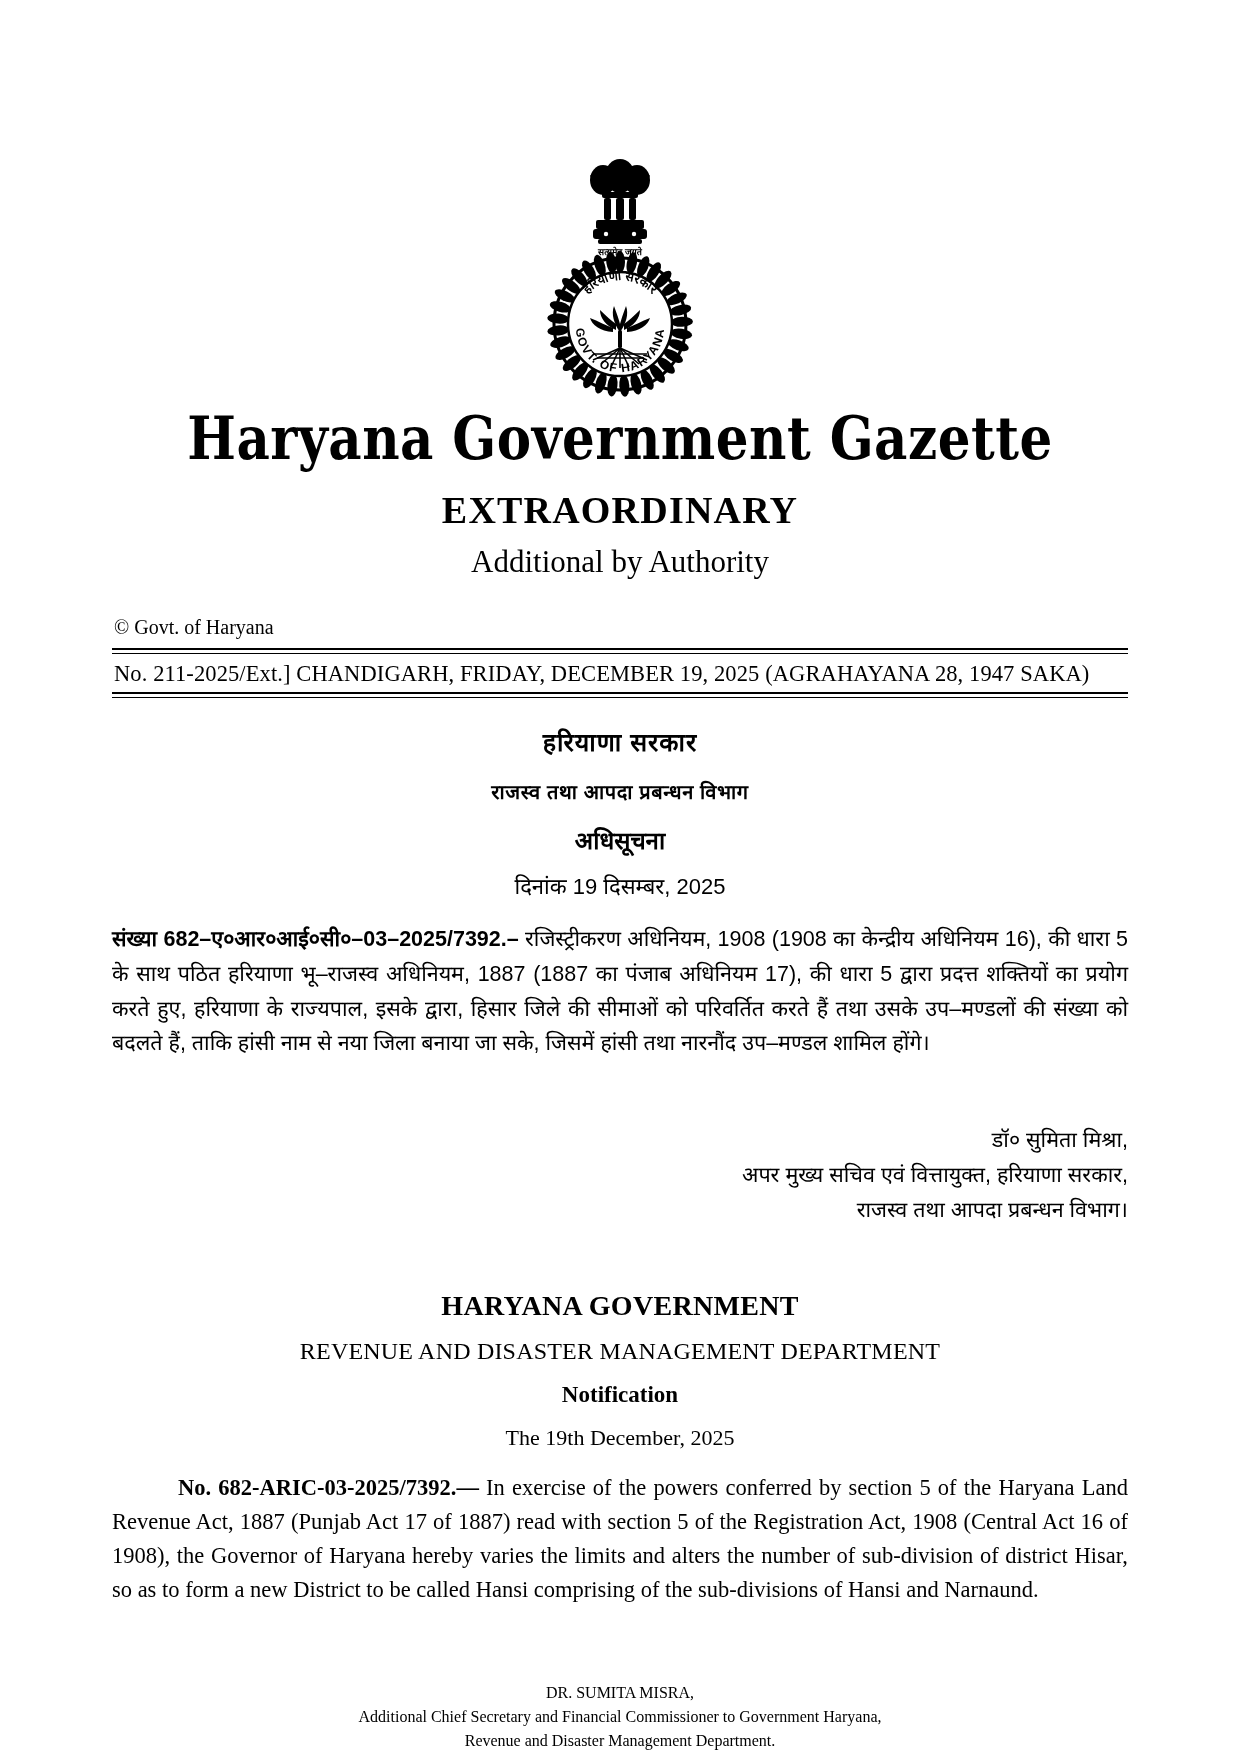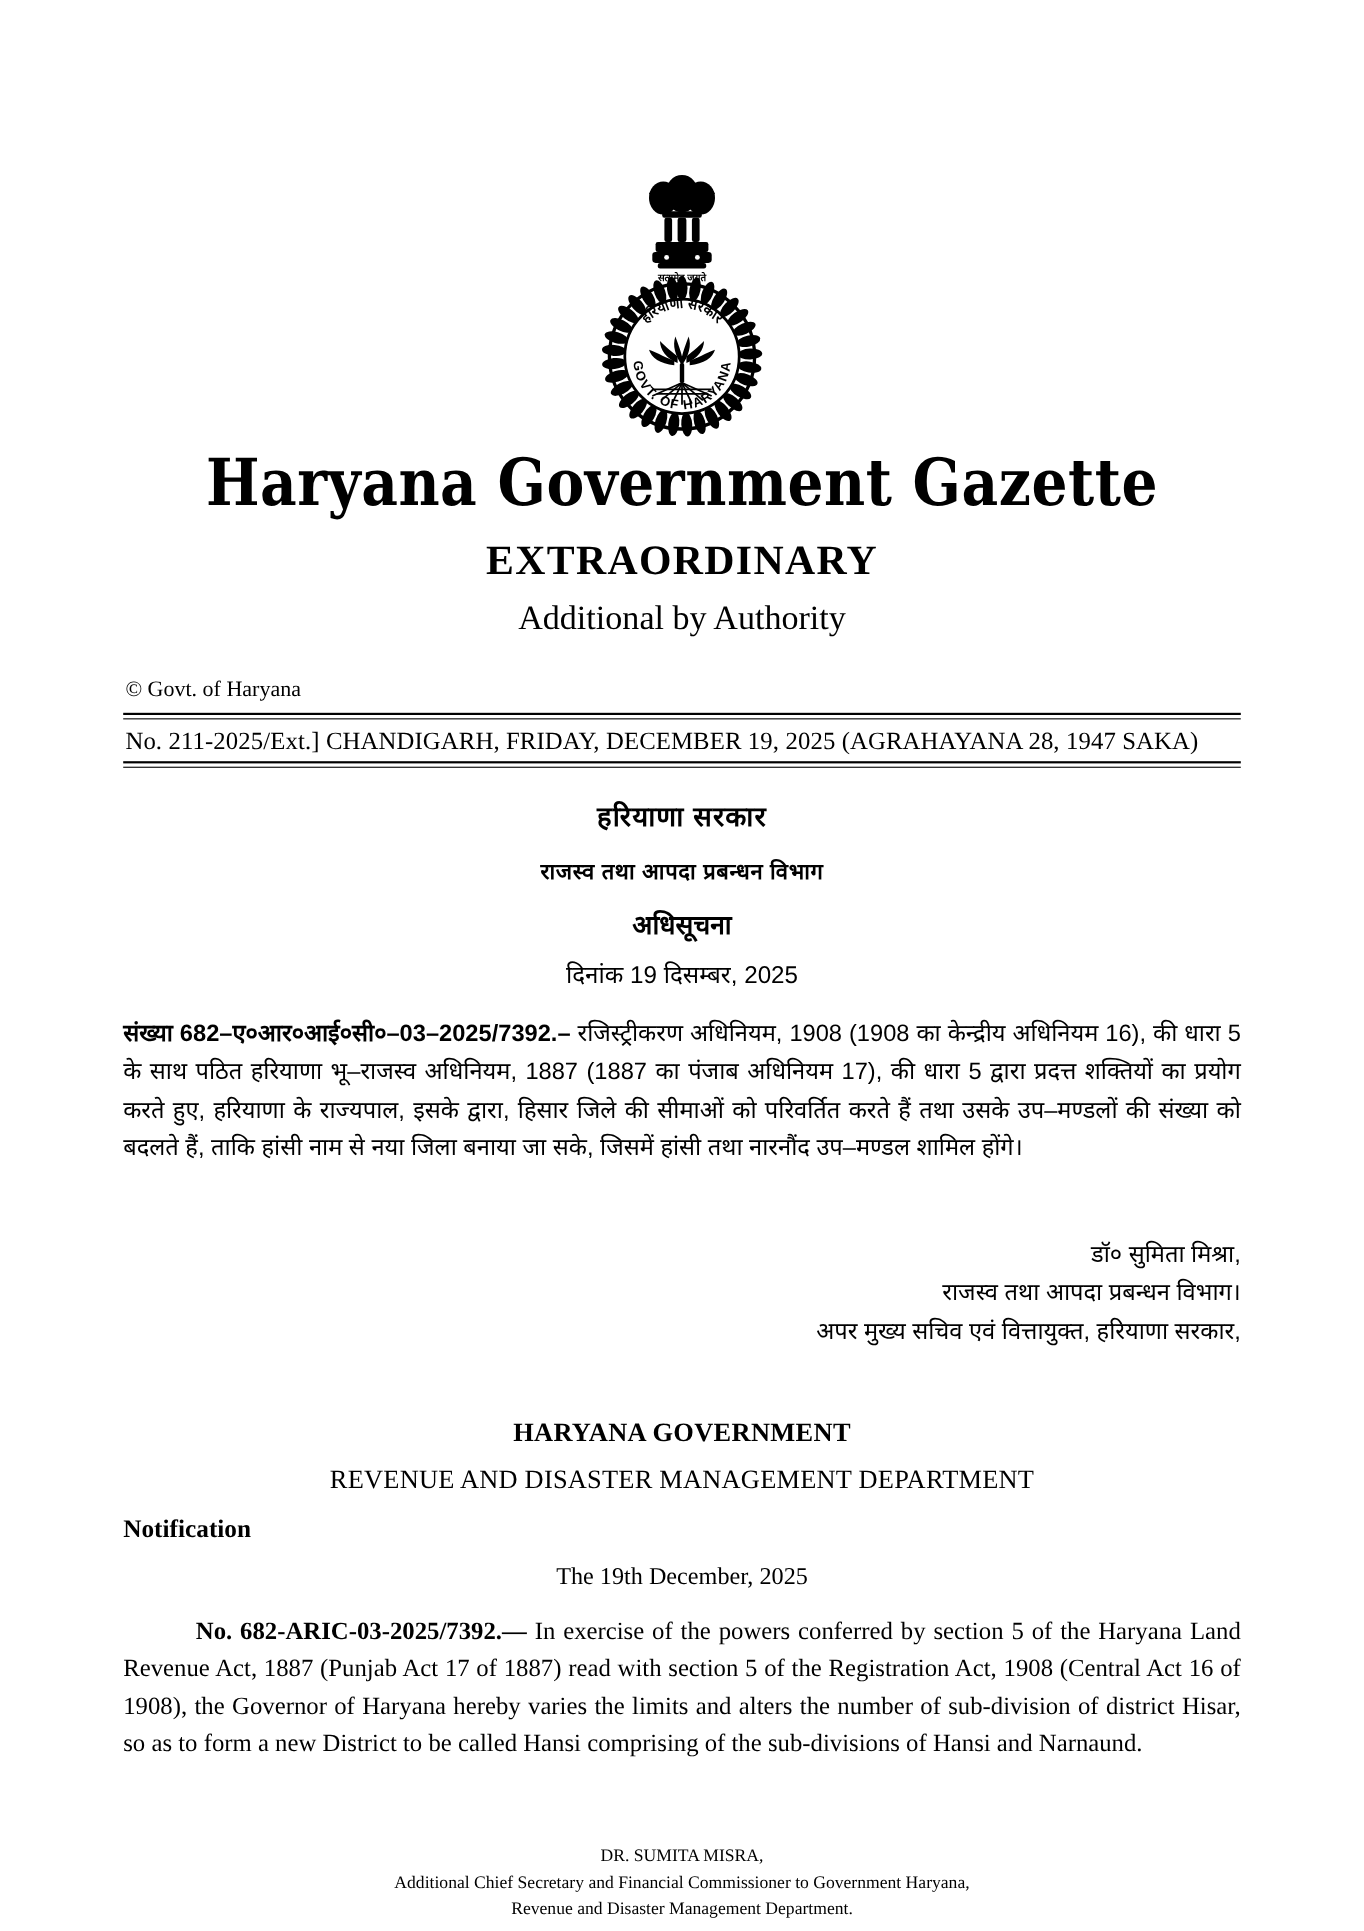--- a/index.html
+++ b/index.html
@@ -130,33 +130,33 @@
     text-align: right;
     font-size: 21.5px;
     line-height: 1.62;
     padding-left: 300px;
   }
 
   
   .en-govt {
     text-align: center;
     font-weight: 700;
-    font-size: 24px;
+    font-size: 28px;
     margin-top: 62px;
     letter-spacing: 0.3px;
   }
   .en-dept {
     text-align: center;
     font-size: 24px;
     font-weight: 400;
     margin-top: 16px;
     letter-spacing: 0.2px;
   }
   .en-notif {
-    text-align: left;
+    text-align: center;
     font-size: 23px;
     font-weight: 700;
     margin-top: 17px;
   }
   .en-date {
     text-align: center;
     font-size: 22px;
     font-weight: 400;
     margin-top: 17px;
   }
@@ -372,22 +372,22 @@
 
   <div class="hi hi-center hi-govt">हरियाणा सरकार</div>
   <div class="hi hi-center hi-dept">राजस्व तथा आपदा प्रबन्धन विभाग</div>
   <div class="hi hi-center hi-notif">अधिसूचना</div>
   <div class="hi hi-center hi-date">दिनांक 19 दिसम्बर, 2025</div>
 
   <p class="hi hi-body"><span class="lead">संख्या 682–ए०आर०आई०सी०–03–2025/7392.–</span><span> रजिस्ट्रीकरण अधिनियम, 1908 (1908 का केन्द्रीय अधिनियम 16), की धारा 5 के साथ पठित हरियाणा भू–राजस्व अधिनियम, 1887 (1887 का पंजाब अधिनियम 17), की धारा 5 द्वारा प्रदत्त शक्तियों का प्रयोग करते हुए, हरियाणा के राज्यपाल, इसके द्वारा, हिसार जिले की सीमाओं को परिवर्तित करते हैं तथा उसके उप–मण्डलों की संख्या को बदलते हैं, ताकि हांसी नाम से नया जिला बनाया जा सके, जिसमें हांसी तथा नारनौंद उप–मण्डल शामिल होंगे।</span></p>
 
   <div class="hi hi-sign">
     <div>डॉ० सुमिता मिश्रा,</div>
+    <div>अपर मुख्य सचिव एवं वित्तायुक्त, हरियाणा सरकार,</div>
     <div>राजस्व तथा आपदा प्रबन्धन विभाग।</div>
-    <div>अपर मुख्य सचिव एवं वित्तायुक्त, हरियाणा सरकार,</div>
   </div>
 
   <div class="en-govt">HARYANA GOVERNMENT</div>
   <div class="en-dept">REVENUE AND DISASTER MANAGEMENT DEPARTMENT</div>
   <div class="en-notif">Notification</div>
   <div class="en-date">The 19th December, 2025</div>
 
   <p class="en-body"><span class="lead">No.  682-ARIC-03-2025/7392.—</span><span> In exercise of the powers conferred by section 5 of the Haryana Land Revenue Act, 1887 (Punjab Act 17 of 1887) read with section 5 of the Registration Act, 1908 (Central Act 16 of 1908), the Governor of Haryana hereby varies the limits and alters the number of sub-division of district Hisar, so as to form a new District to be called Hansi comprising of the sub-divisions of Hansi and Narnaund.</span></p>
 
   <div class="en-sign">

